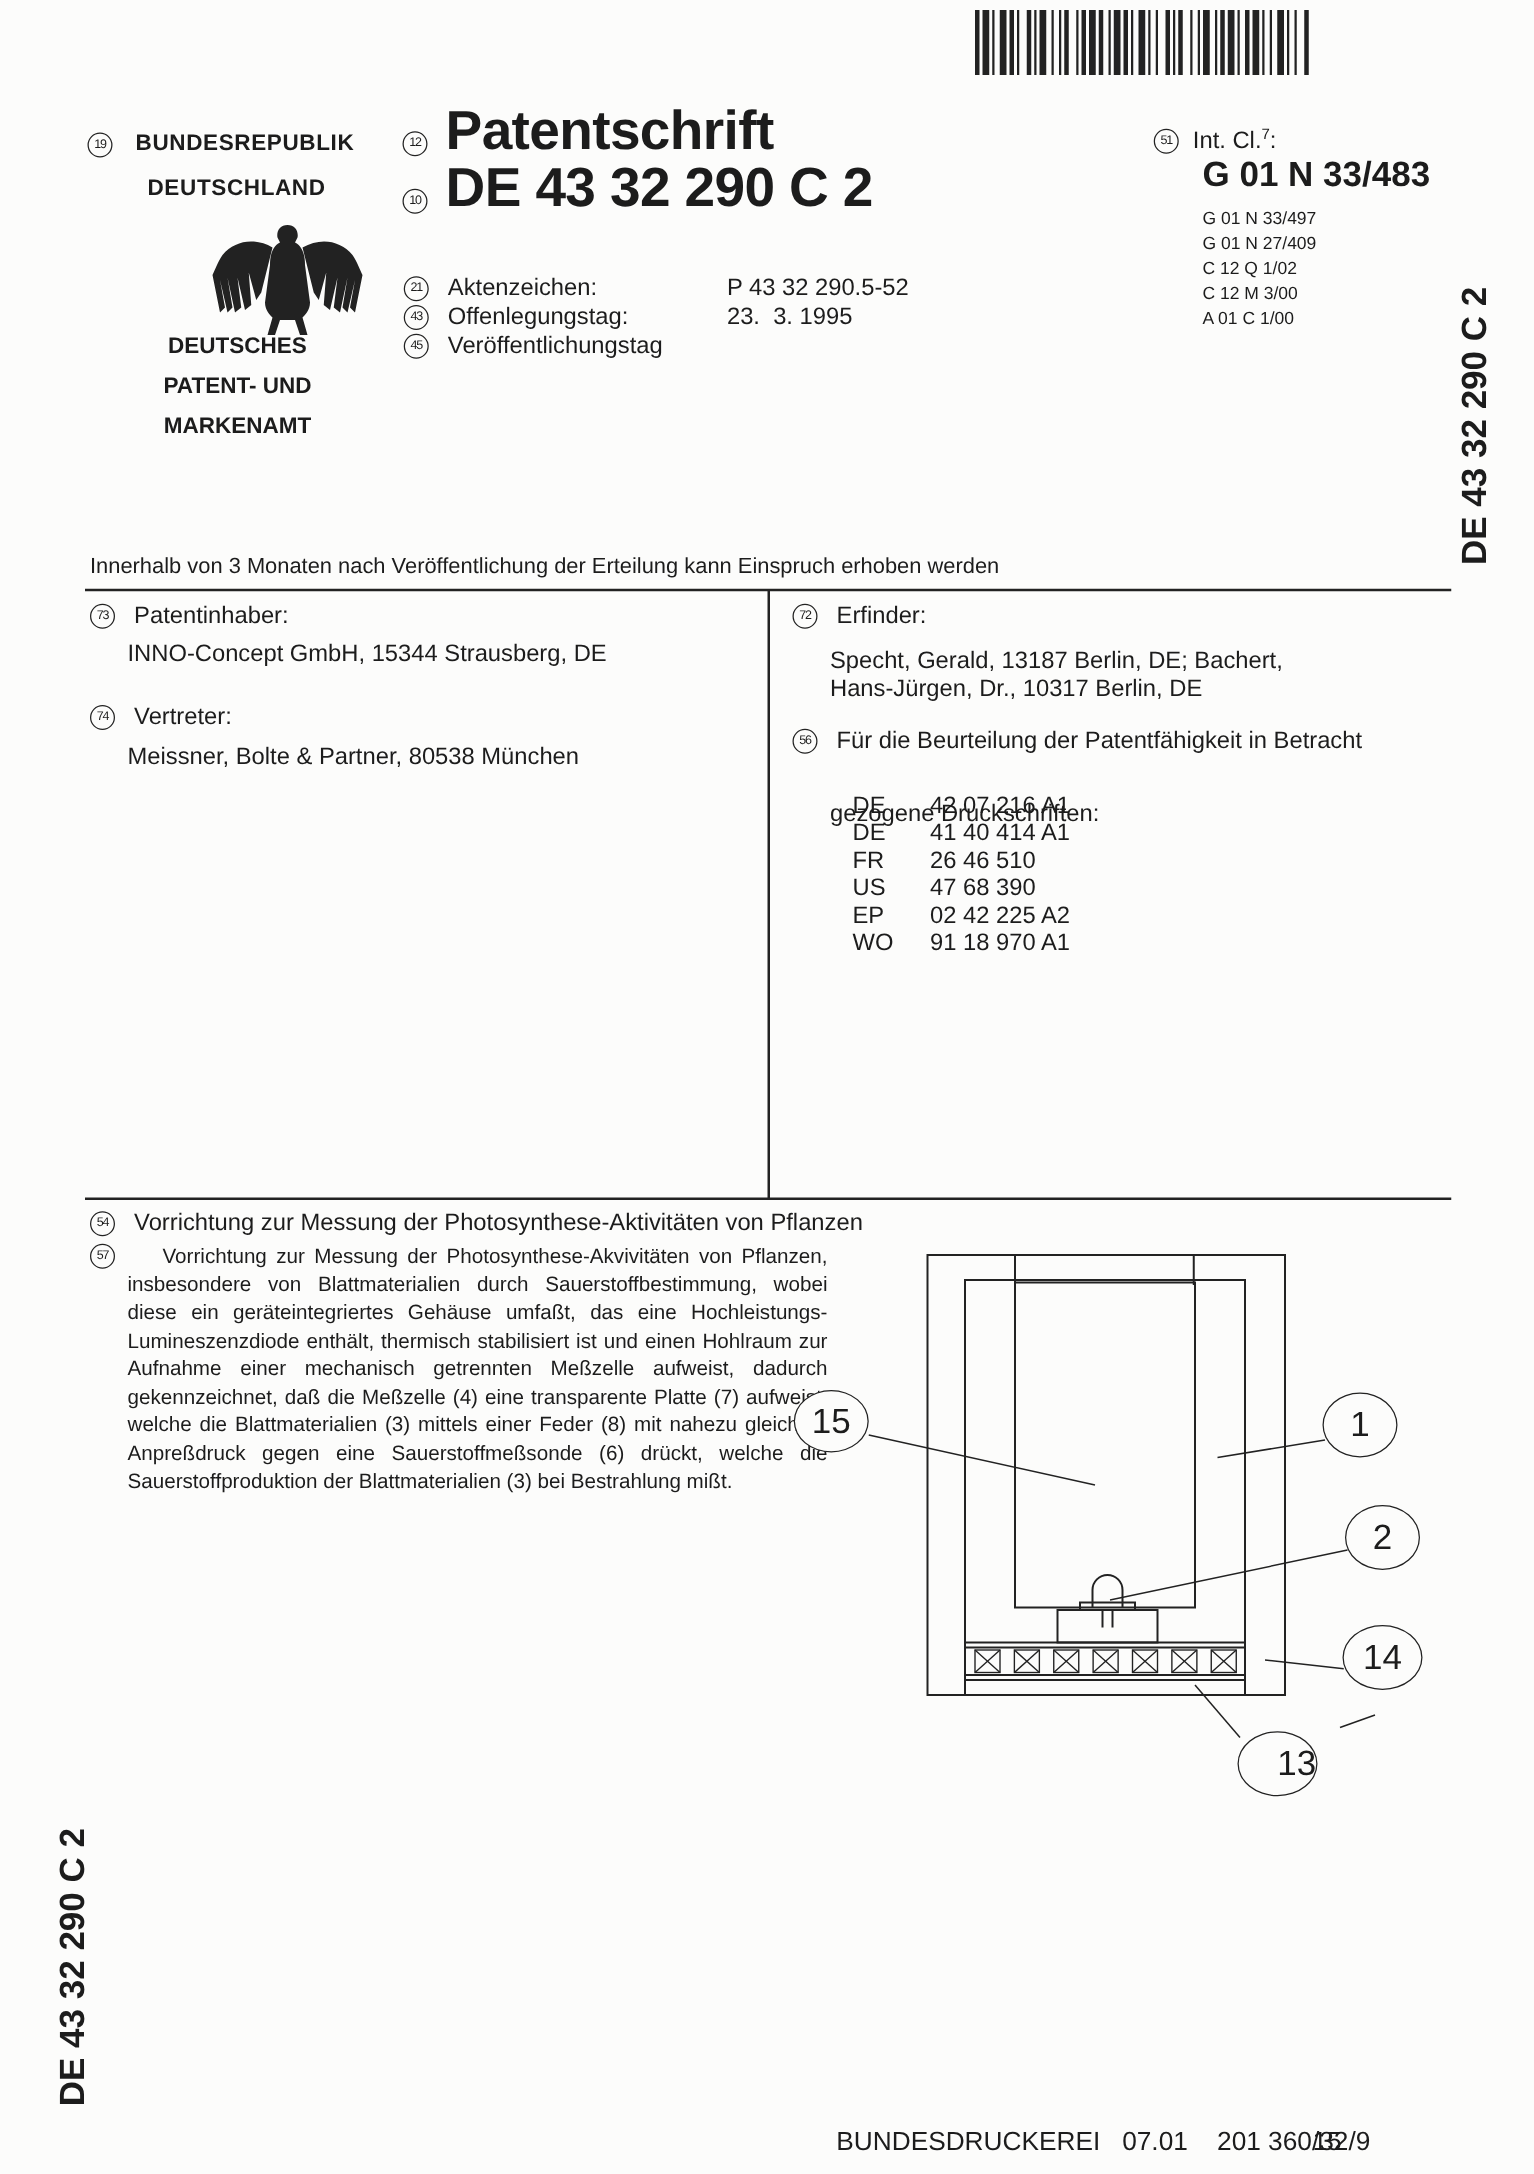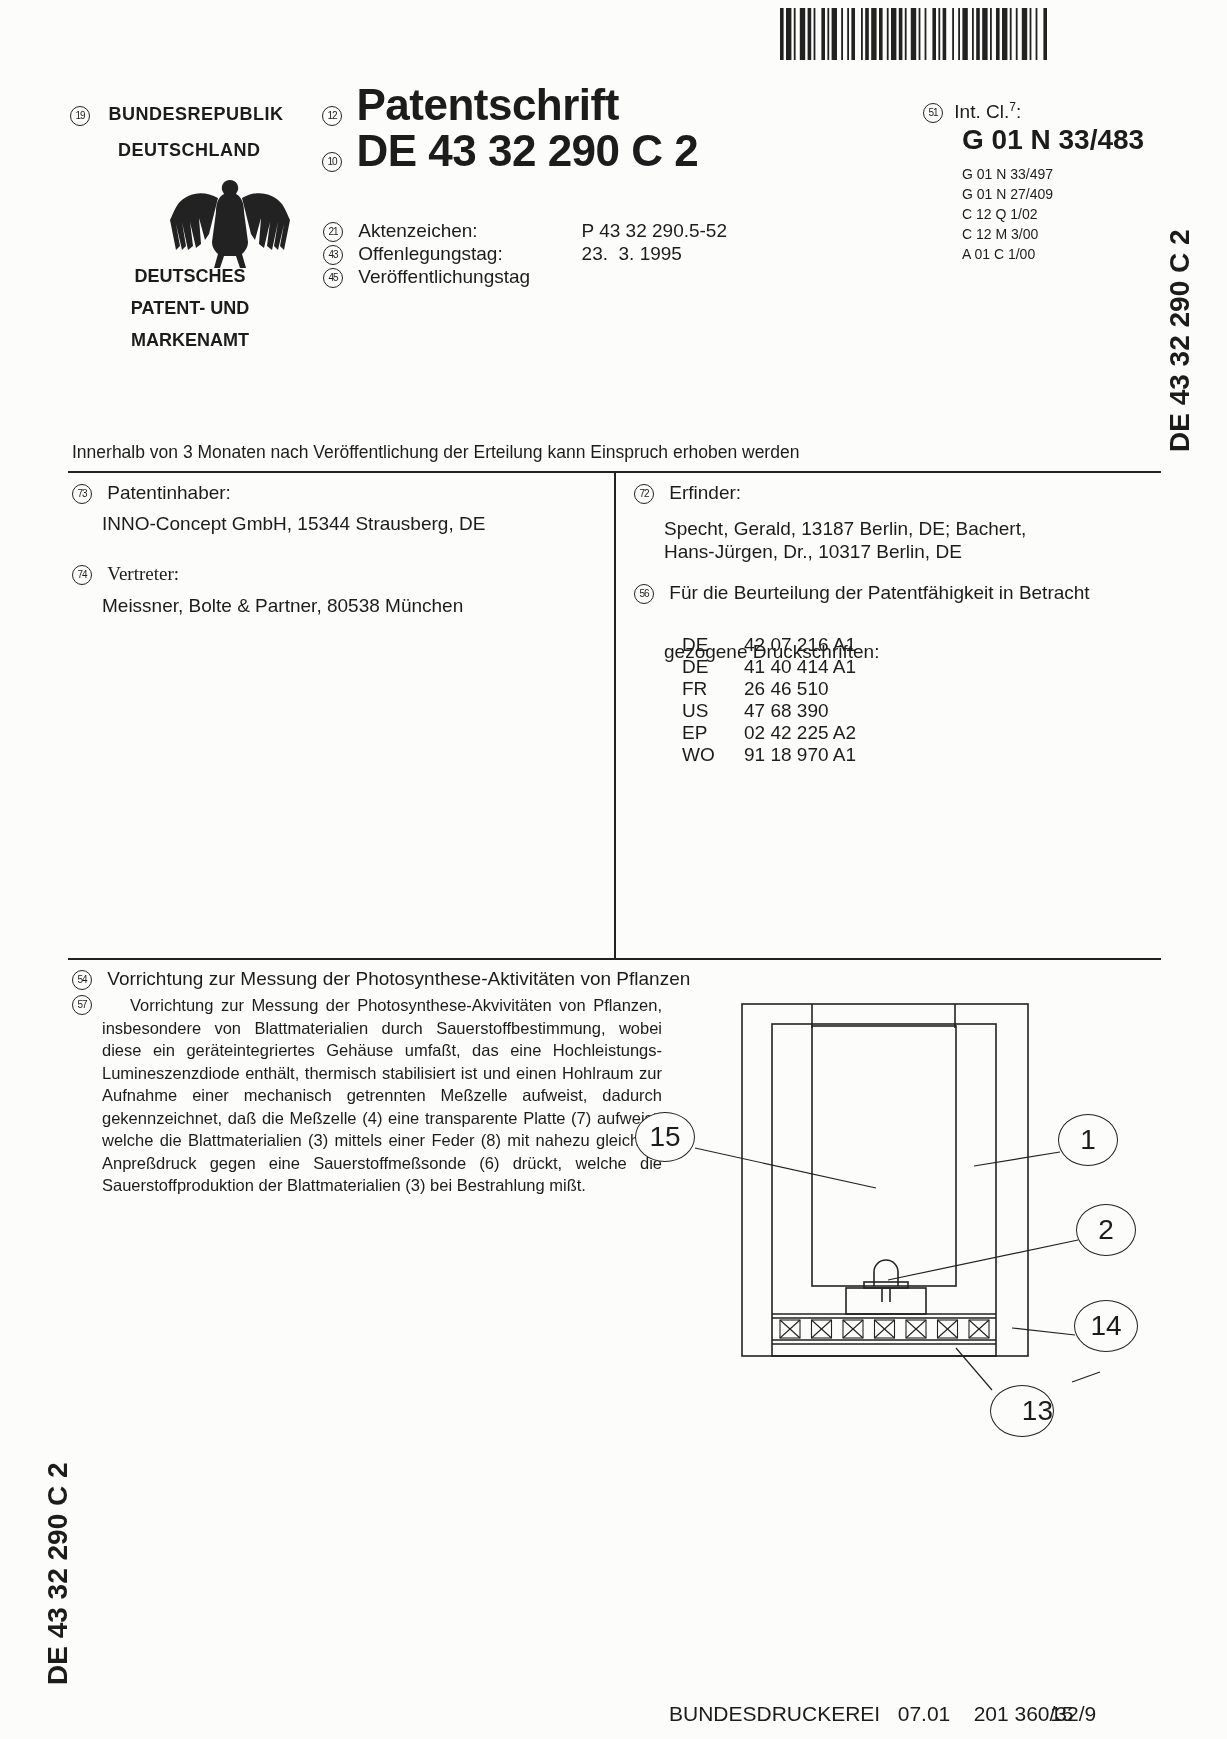--- a/index.html
+++ b/index.html
@@ -145,21 +145,21 @@
 <div class="abs rule" style="left:68px;top:958px;width:1093px;height:2px;"></div>
 
 <div class="abs field-label" style="left:72px;top:482px;">
   <span class="num">73</span>
   <span style="margin-left:10px;">Patentinhaber:</span>
 </div>
 <div class="abs field-val" style="left:102px;top:512px;">INNO-Concept GmbH, 15344 Strausberg, DE</div>
 
 <div class="abs field-label" style="left:72px;top:563px;">
   <span class="num">74</span>
-  <span style="margin-left:10px;font-family:Liberation Serif, serif;">Vertreter:</span>
+  <span style="margin-left:10px;">Vertreter:</span>
 </div>
 <div class="abs field-val" style="left:102px;top:594px;">Meissner, Bolte &amp; Partner, 80538 München</div>
 
 <div class="abs field-label" style="left:634px;top:482px;">
   <span class="num">72</span>
   <span style="margin-left:10px;">Erfinder:</span>
 </div>
 <div class="abs field-val" style="left:664px;top:506px;margin-top:11px;">
   <div>Specht, Gerald, 13187 Berlin, DE; Bachert,</div>
   <div>Hans-Jürgen, Dr., 10317 Berlin, DE</div>

